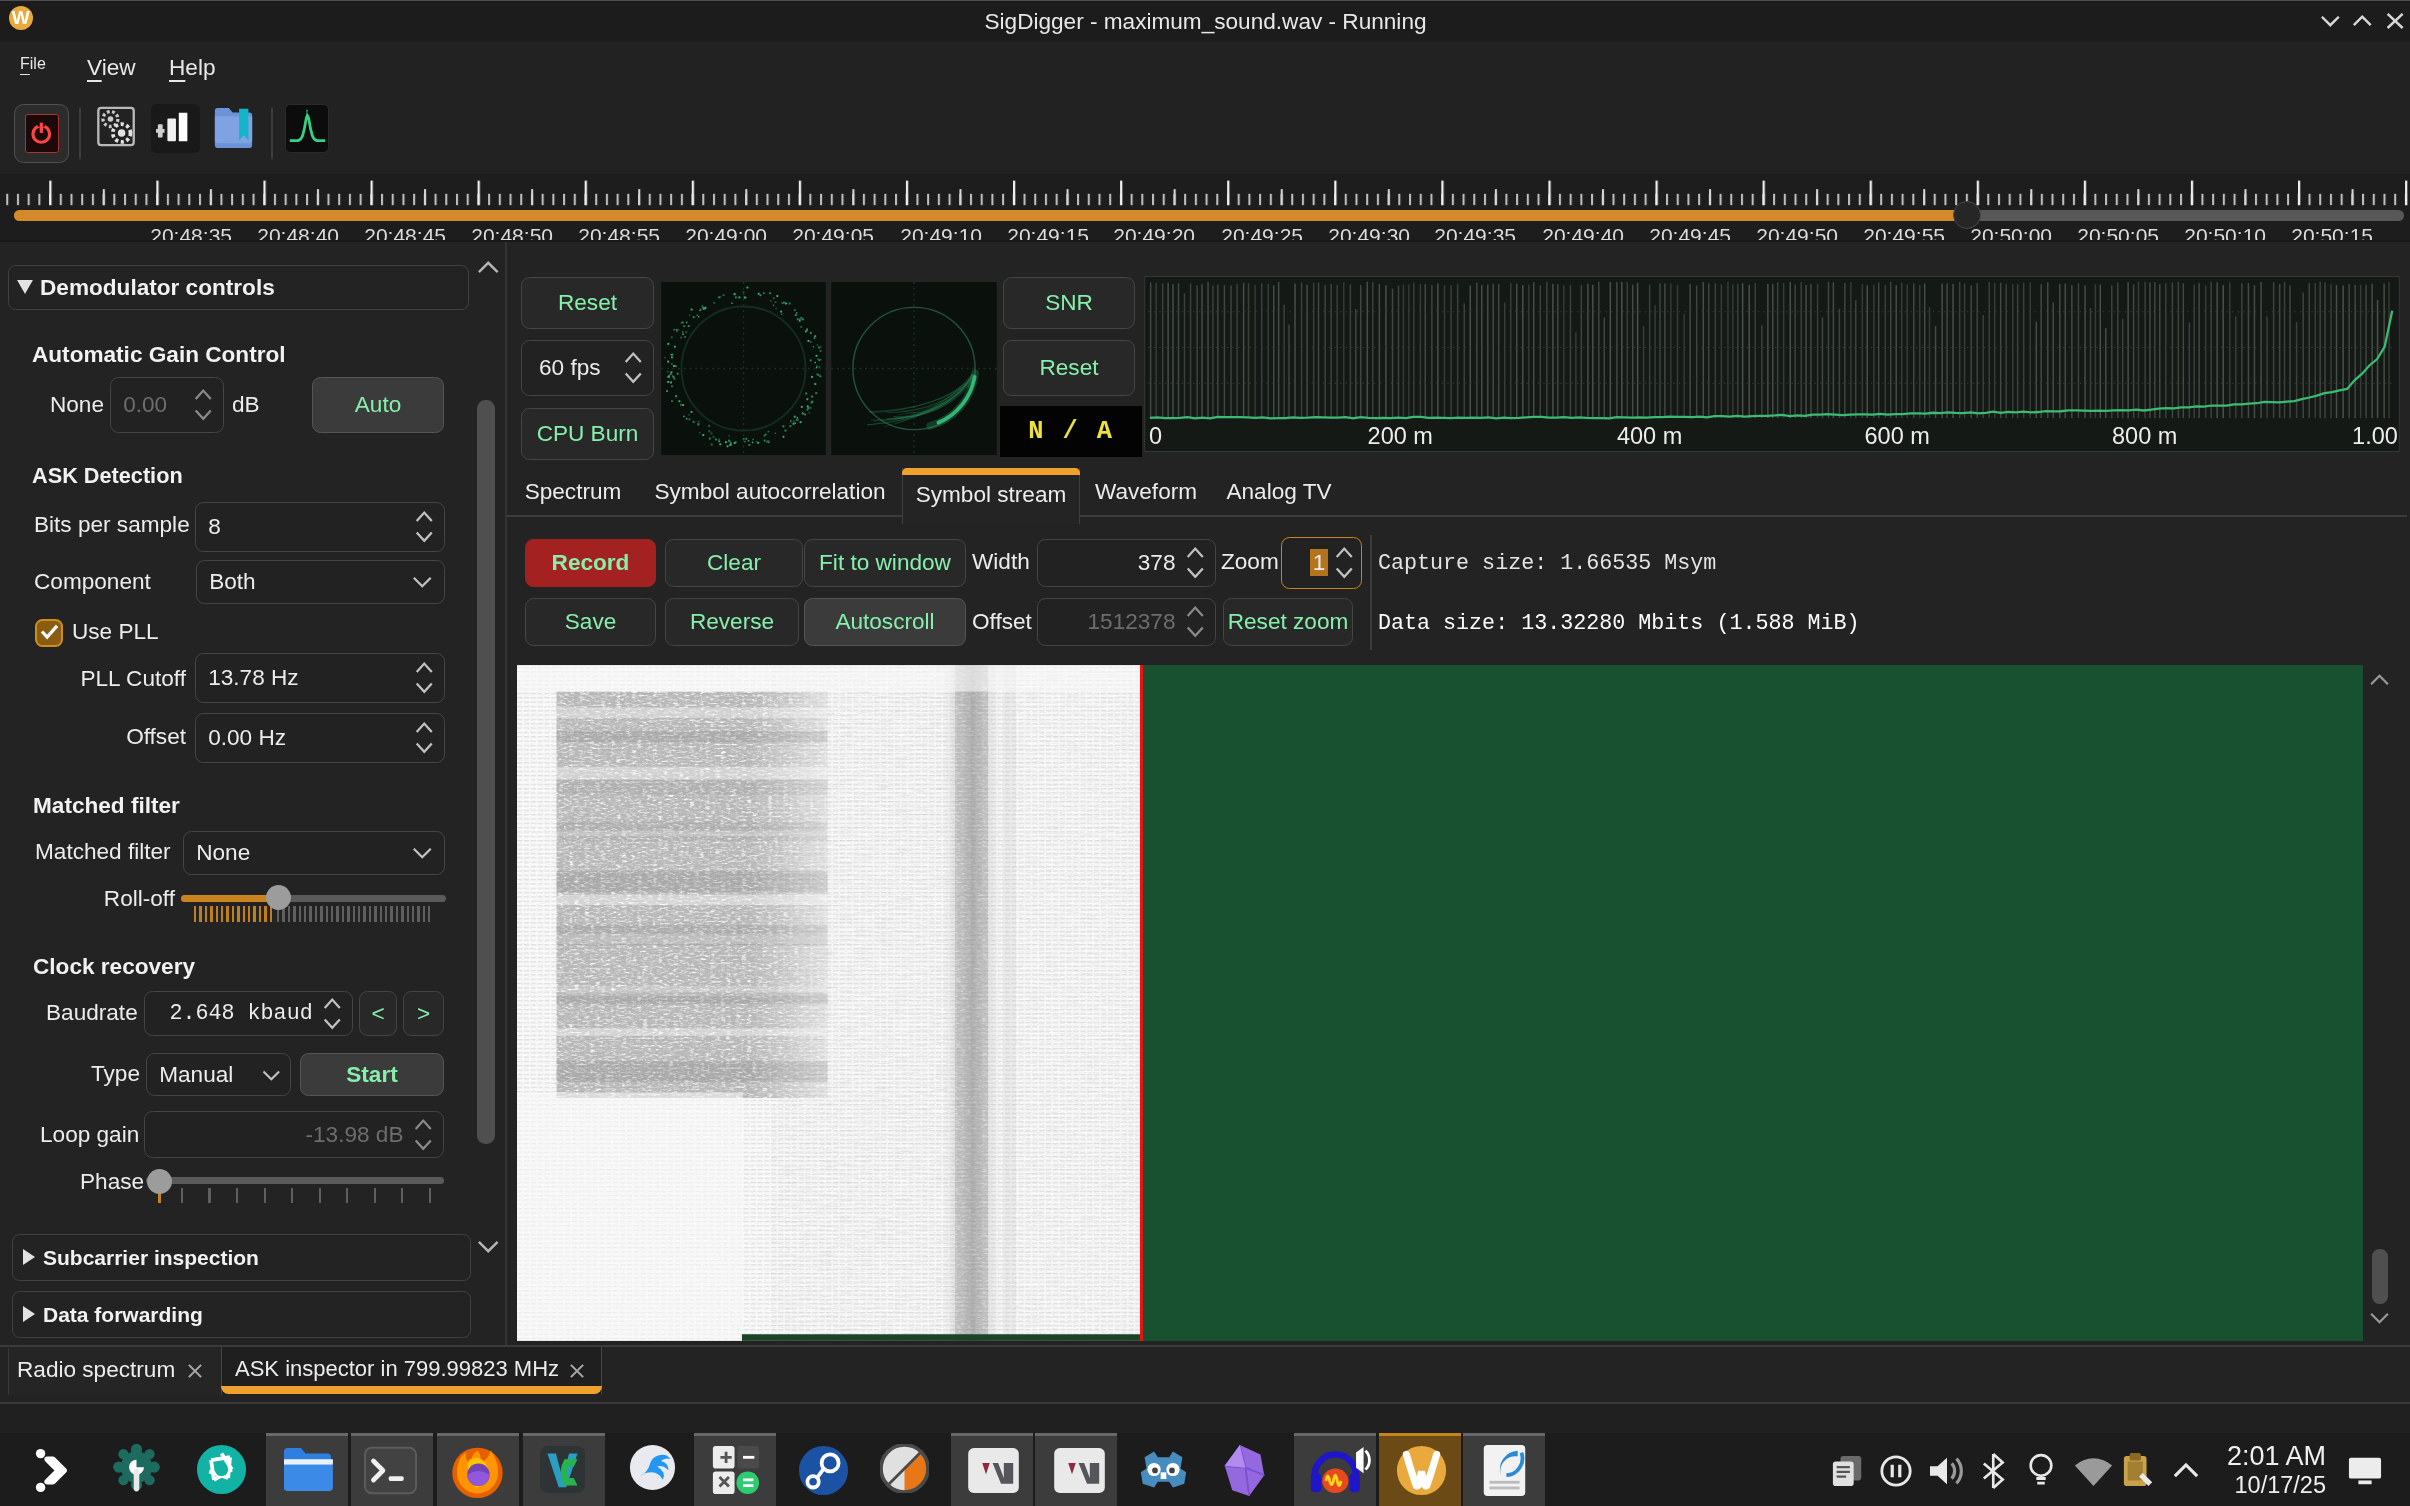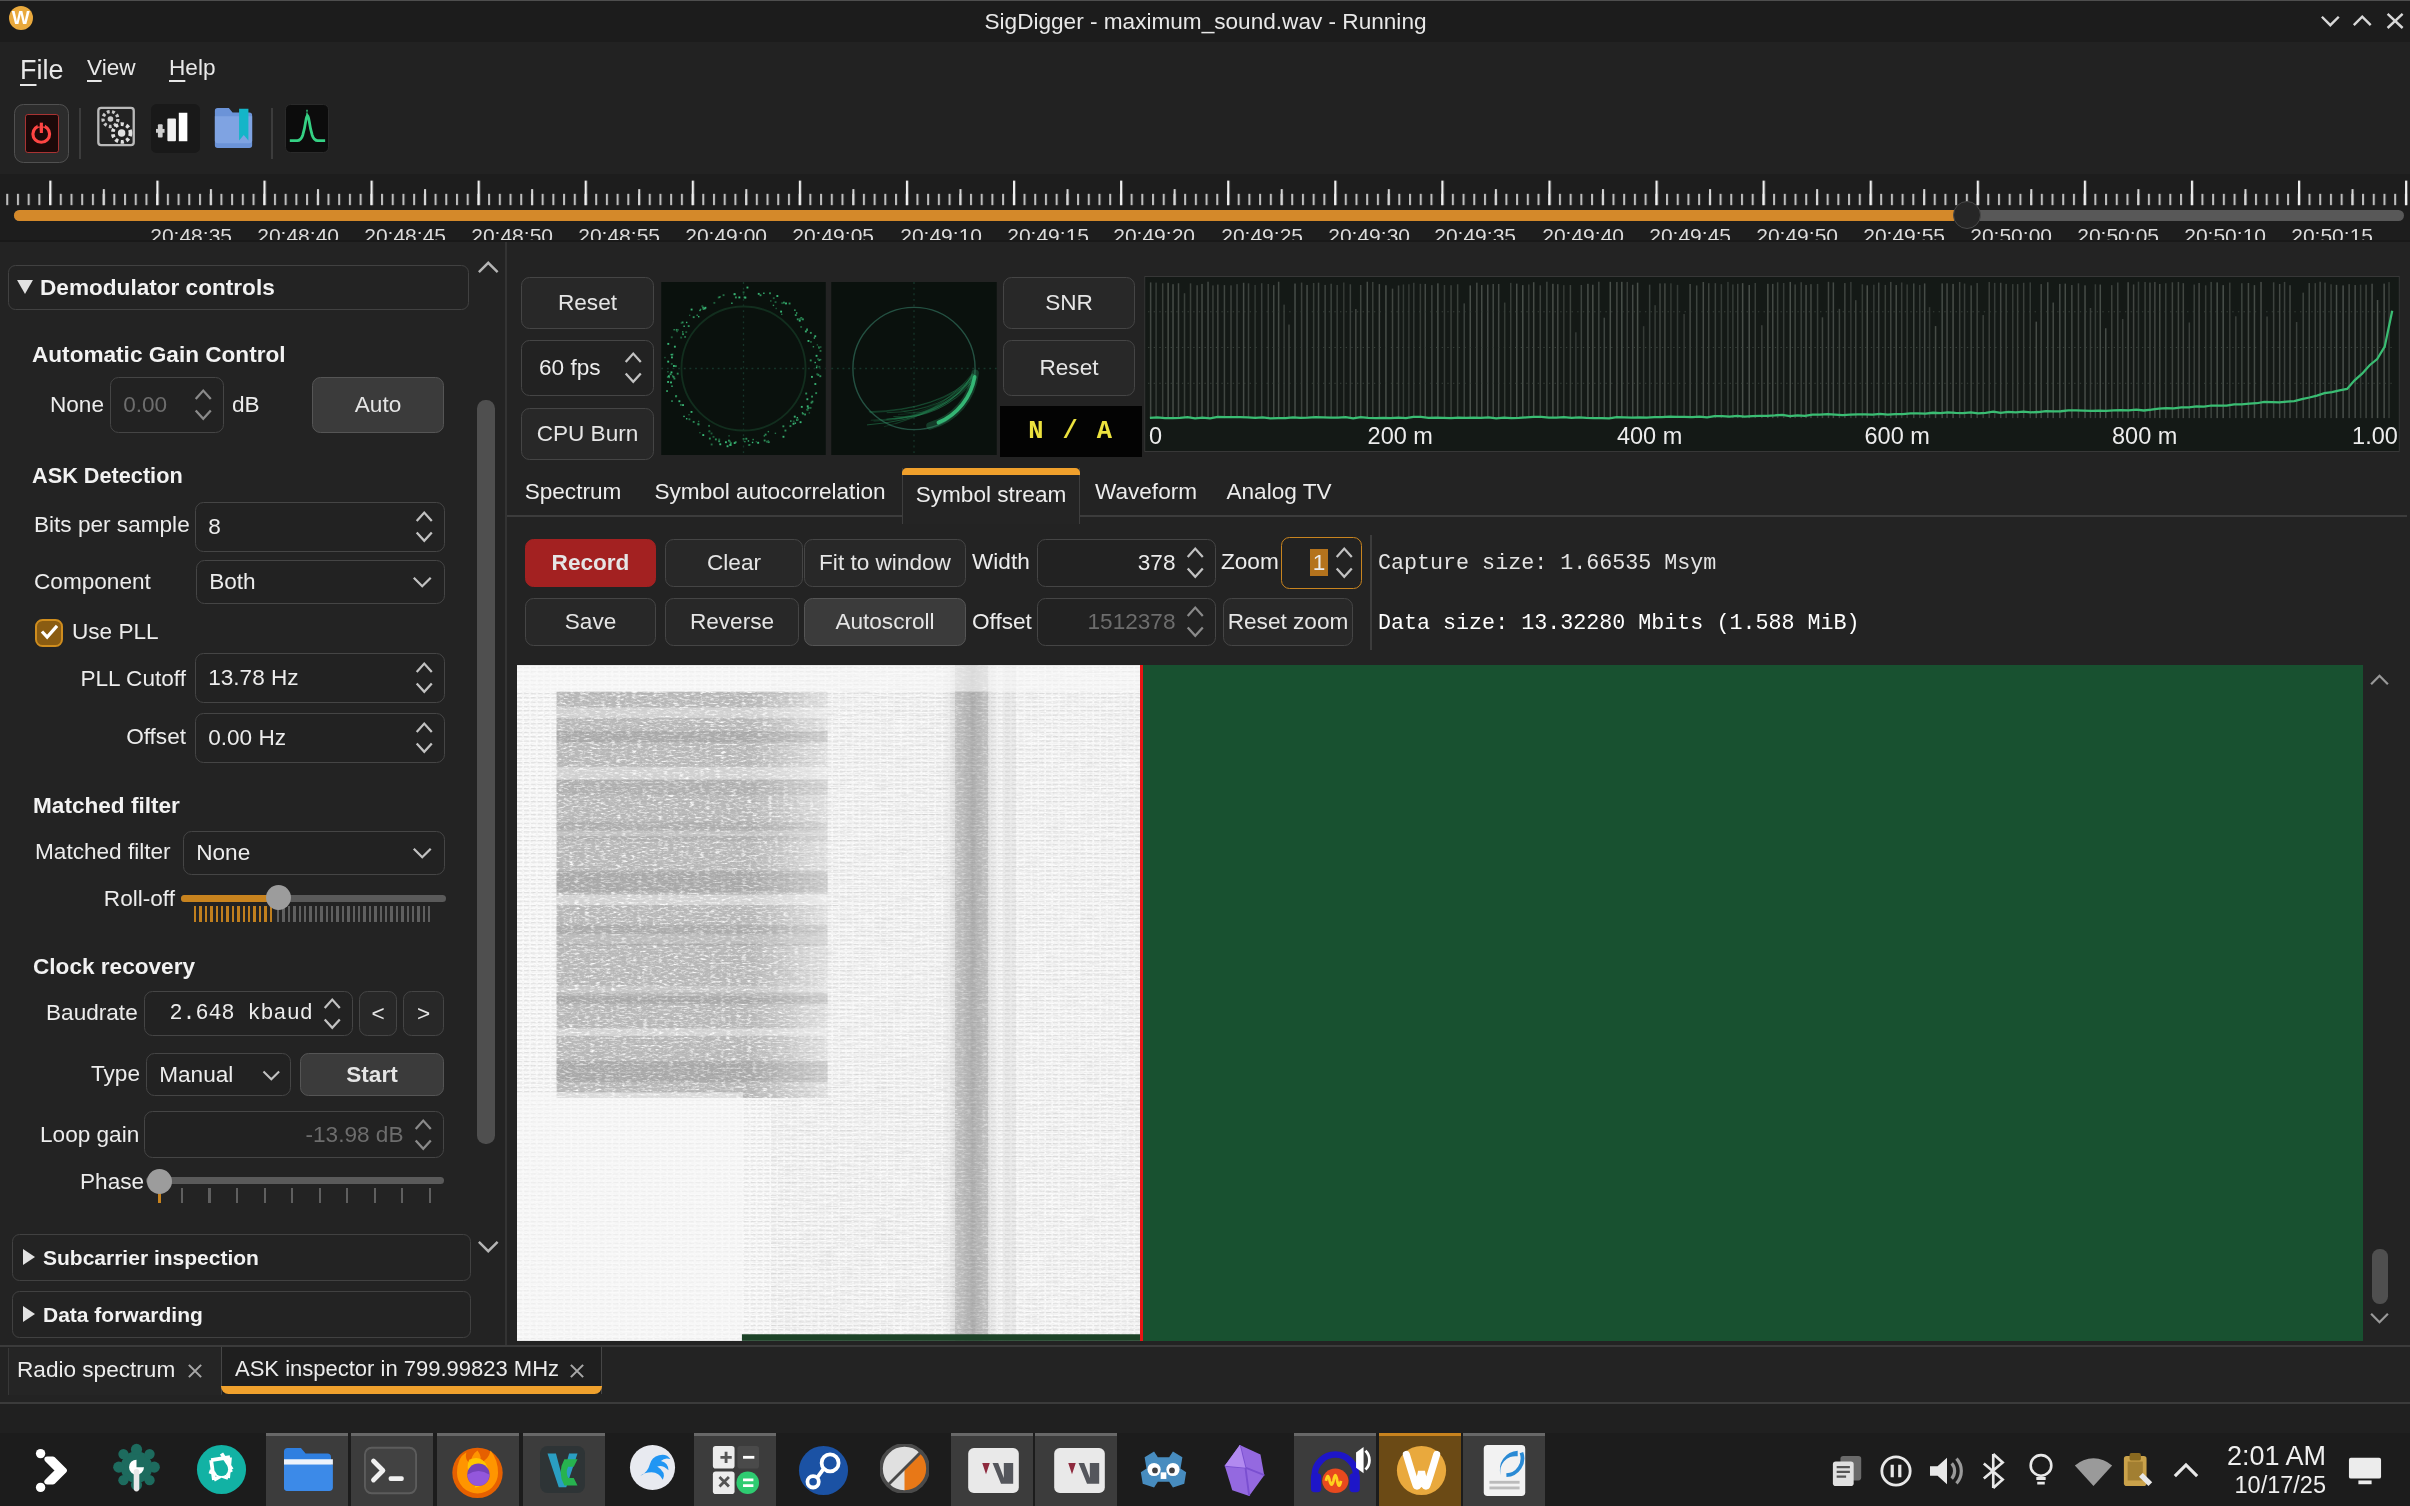--- a/index.html
+++ b/index.html
@@ -1,19 +1,19 @@
 <!DOCTYPE html>
 <html style="font-size:15px"><head><meta charset="utf-8"><style>
 *{margin:0;padding:0;box-sizing:border-box}
 html,body{width:2411px;height:1507px;overflow:hidden;background:#232323;font-family:"Liberation Sans",sans-serif;}
 .ab{position:absolute}
 .lbl{position:absolute;color:#ececec;font-size:22.6px;display:flex;align-items:center;white-space:nowrap}
 .rlbl{justify-content:flex-end}
 .hd{position:absolute;color:#f2f2f2;font-size:22.6px;font-weight:bold;display:flex;align-items:center;white-space:nowrap}
-.btn{position:absolute;background:#282828;border:1.9px solid #454545;border-radius:8.5px;color:#e5e5e5;font-size:22.6px;display:flex;align-items:center;justify-content:center;white-space:nowrap}
+.btn{position:absolute;background:#282828;border:1.9px solid #454545;border-radius:8.5px;color:#86efac;font-size:22.6px;display:flex;align-items:center;justify-content:center;white-space:nowrap}
 .lit{background:#3b3b3b;border-color:#555}
 .spin{position:absolute;background:#222;border:1.9px solid #454545;border-radius:8.5px;color:#ececec;font-size:22.6px;display:flex;align-items:center}
 .spin .v{flex:1;padding-left:12.2px;white-space:nowrap}
 .spin .vr{flex:1;text-align:right;padding-right:7.5px}
 .dis{color:#6d6d6d}
 .ud{width:24.5px;margin-right:7.5px;flex:0 0 auto}
 .combo{position:absolute;background:#222;border:1.9px solid #454545;border-radius:8.5px;color:#ececec;font-size:22.6px;display:flex;align-items:center}
 .combo .v{flex:1;padding-left:12.2px;white-space:nowrap}
 .mono{font-family:Liberation Mono, monospace}
 .rlab{position:absolute;width:151px;text-align:right;color:#dcdcdc;font-size:21px;top:1.9px}
@@ -29,21 +29,21 @@
 <div class="ab" style="left:8.5px;top:5.6px;width:24.5px;height:24.5px;border-radius:50%;background:#e9a93d"></div>
 <div class="ab" style="left:8.5px;top:5.6px;width:24.5px;height:24.5px;color:#fff;font-size:19px;font-weight:bold;display:flex;align-items:center;justify-content:center">W</div>
 <div class="ab" style="left:0;top:8.5px;width:2411px;text-align:center;color:#e8e8e8;font-size:22.6px;white-space:nowrap">SigDigger - maximum_sound.wav - Running</div>
 <svg class="ab" style="left:2320px;top:11.3px" width="92" height="19" viewBox="0 0 98 20" fill="none" stroke="#d8d8d8" stroke-width="2.6">
 <path d="M2,6 L11,15 L20,6"></path>
     <path d="M36,15 L45,6 L54,15"></path>
     <path d="M72,3 L88,18 M88,3 L72,18"></path>
   </svg>
 
 <div class="ab" style="left:0;top:42px;width:2411px;height:132px;background:#222222"></div>
-<div class="ab" style="left:20px;top:55px;font-size:27px;color:#e8e8e8"><span style="text-decoration:underline;text-underline-offset:4.7px">F</span>ile</div>
+<div class="ab" style="left:20px;top:55px;font-size:16px;color:#e8e8e8"><span style="text-decoration:underline;text-underline-offset:4.7px">F</span>ile</div>
 <div class="ab" style="left:87px;top:55px;font-size:22.6px;color:#e8e8e8"><span style="text-decoration:underline;text-underline-offset:4.7px">V</span>iew</div>
 <div class="ab" style="left:169px;top:55px;font-size:22.6px;color:#e8e8e8"><span style="text-decoration:underline;text-underline-offset:4.7px">H</span>elp</div>
 
 <div class="ab" style="left:14px;top:104px;width:55px;height:59px;background:#2c2c2c;border:1.9px solid #505050;border-radius:9.4px"></div>
 <div class="ab" style="left:24.5px;top:114px;width:34px;height:39px;background:#1c0909;border:1.9px solid #a33;border-radius:2.8px"></div>
 <svg class="ab" style="left:29px;top:120px" width="24.5" height="26" viewBox="0 0 26 28">
 <circle cx="13" cy="15" r="9" fill="none" stroke="#ff4543" stroke-width="3.4"></circle>
 <rect x="11.4" y="3" width="3.4" height="11" fill="#ff4543"></rect>
     <rect x="9" y="3" width="8" height="4" fill="#1c0909"></rect>
     <rect x="11.4" y="3" width="3.4" height="8" fill="#ff4543"></rect>

